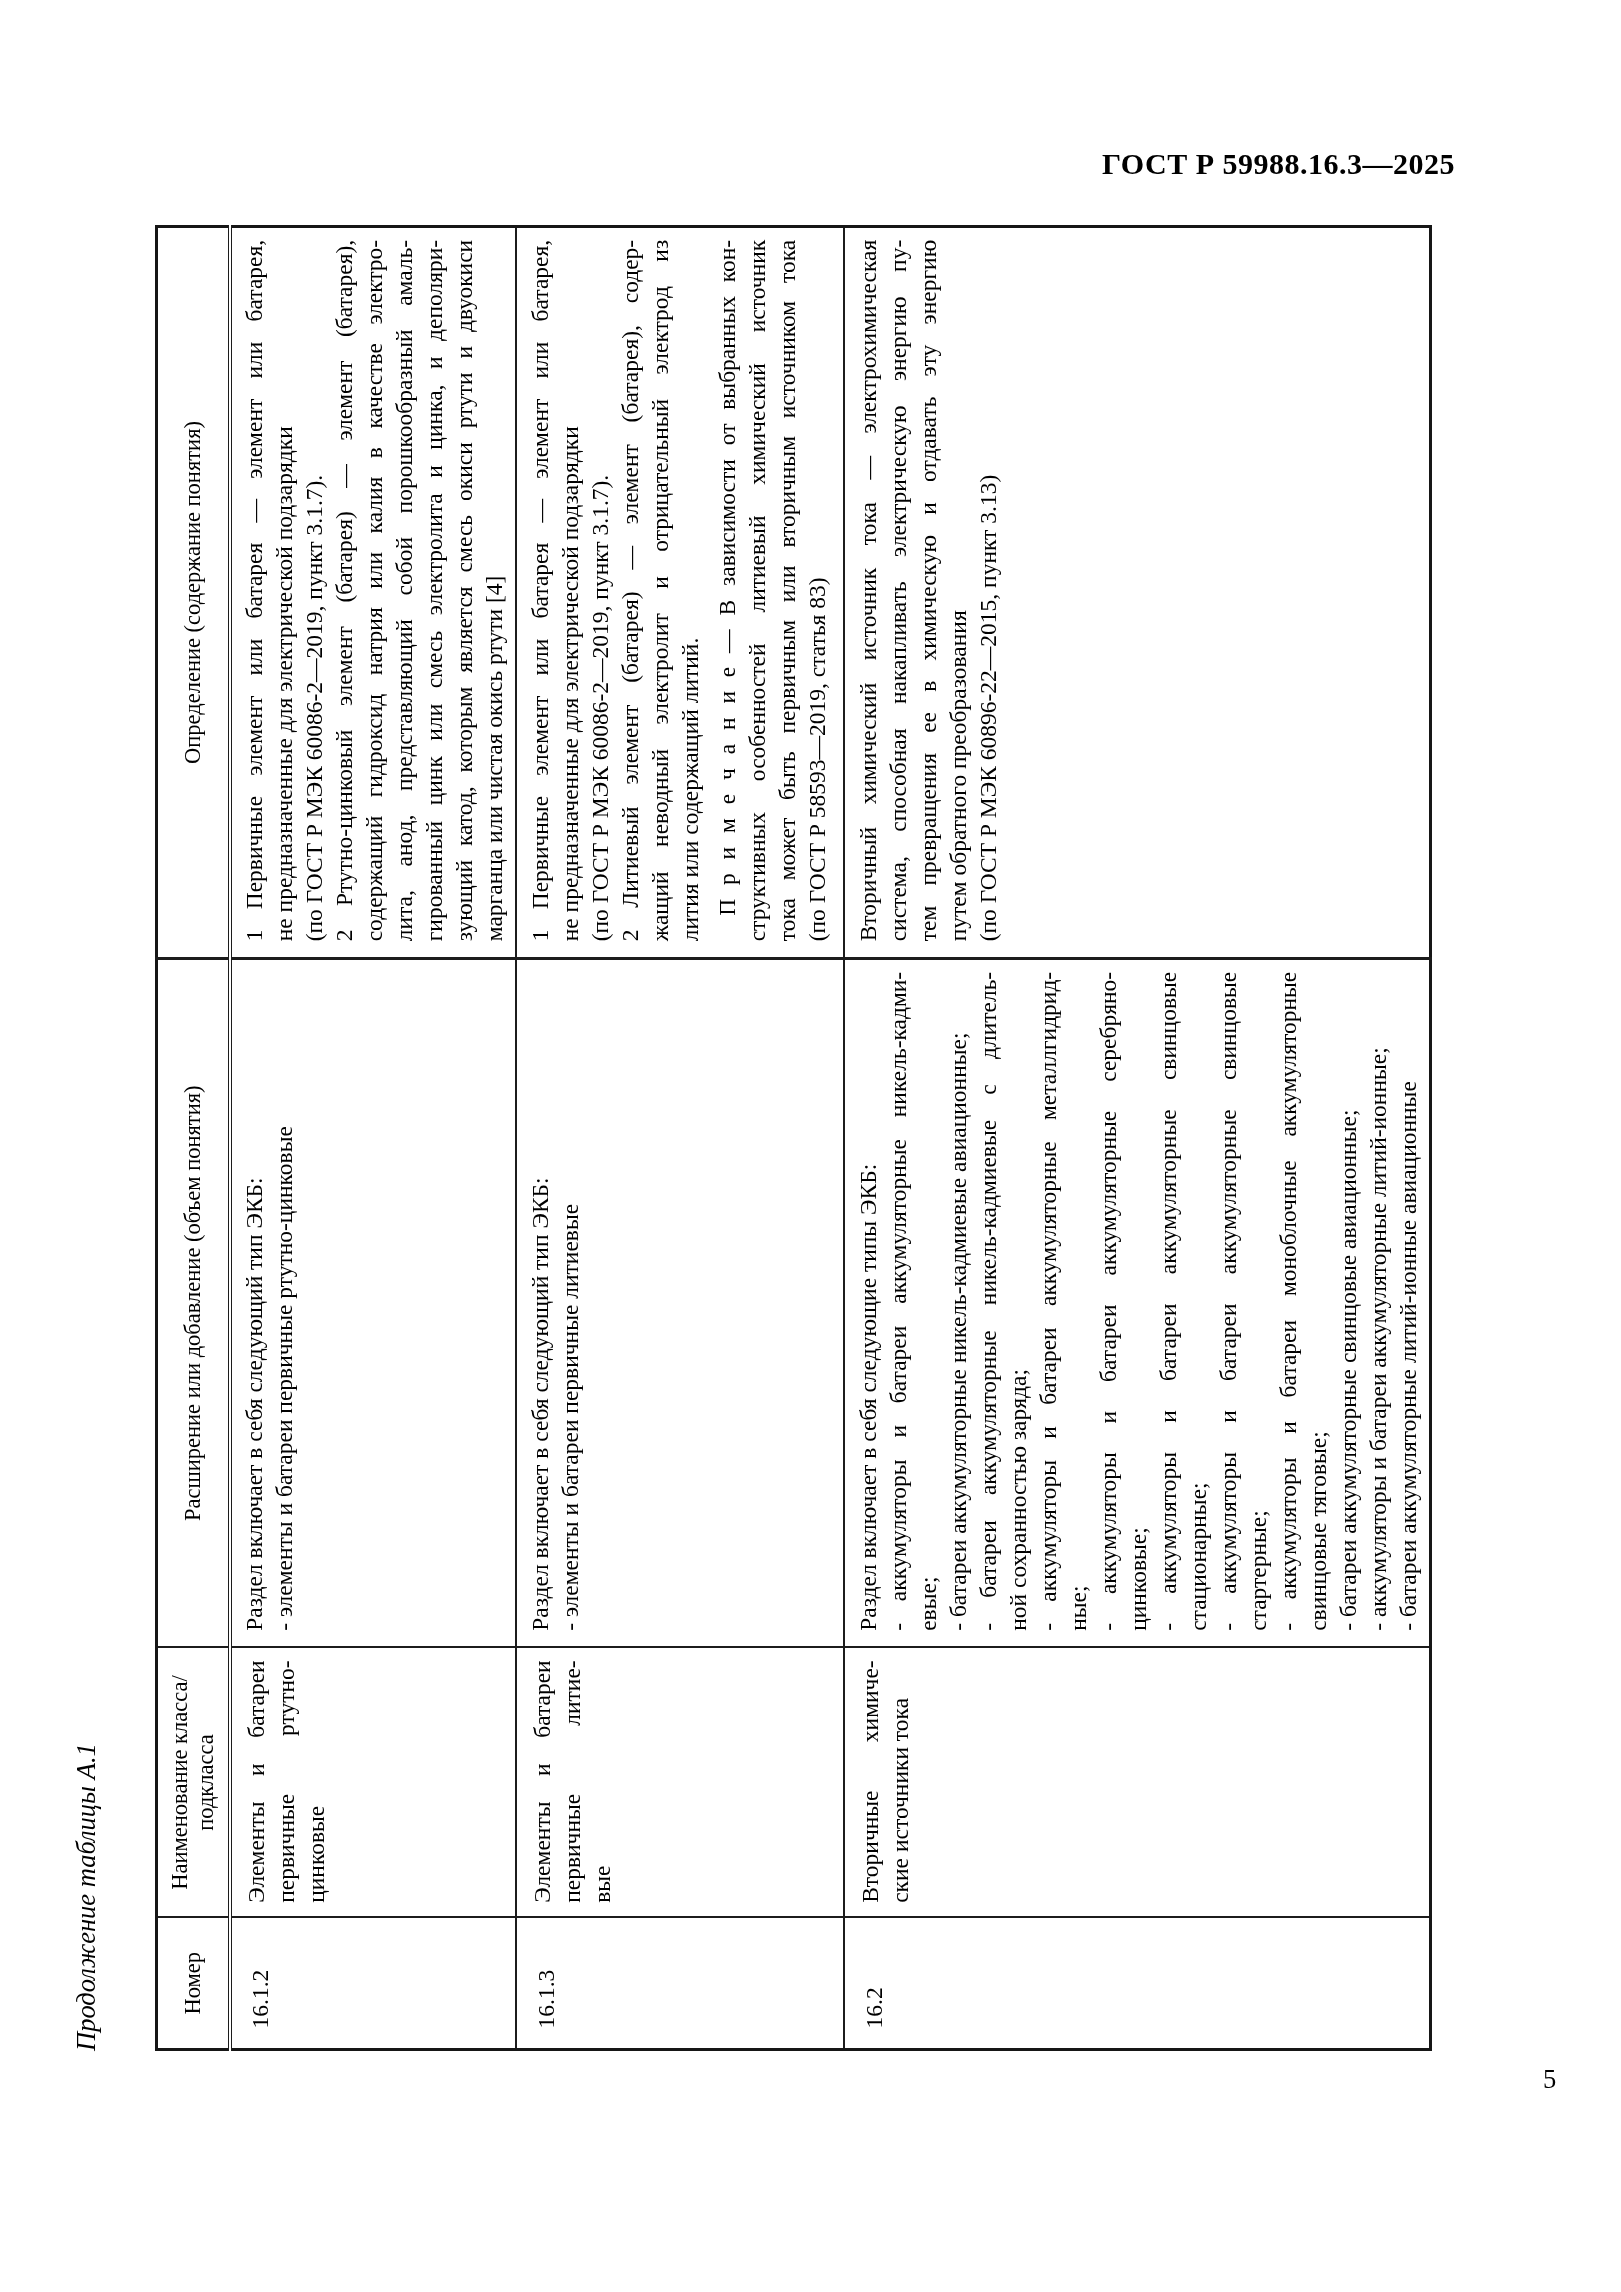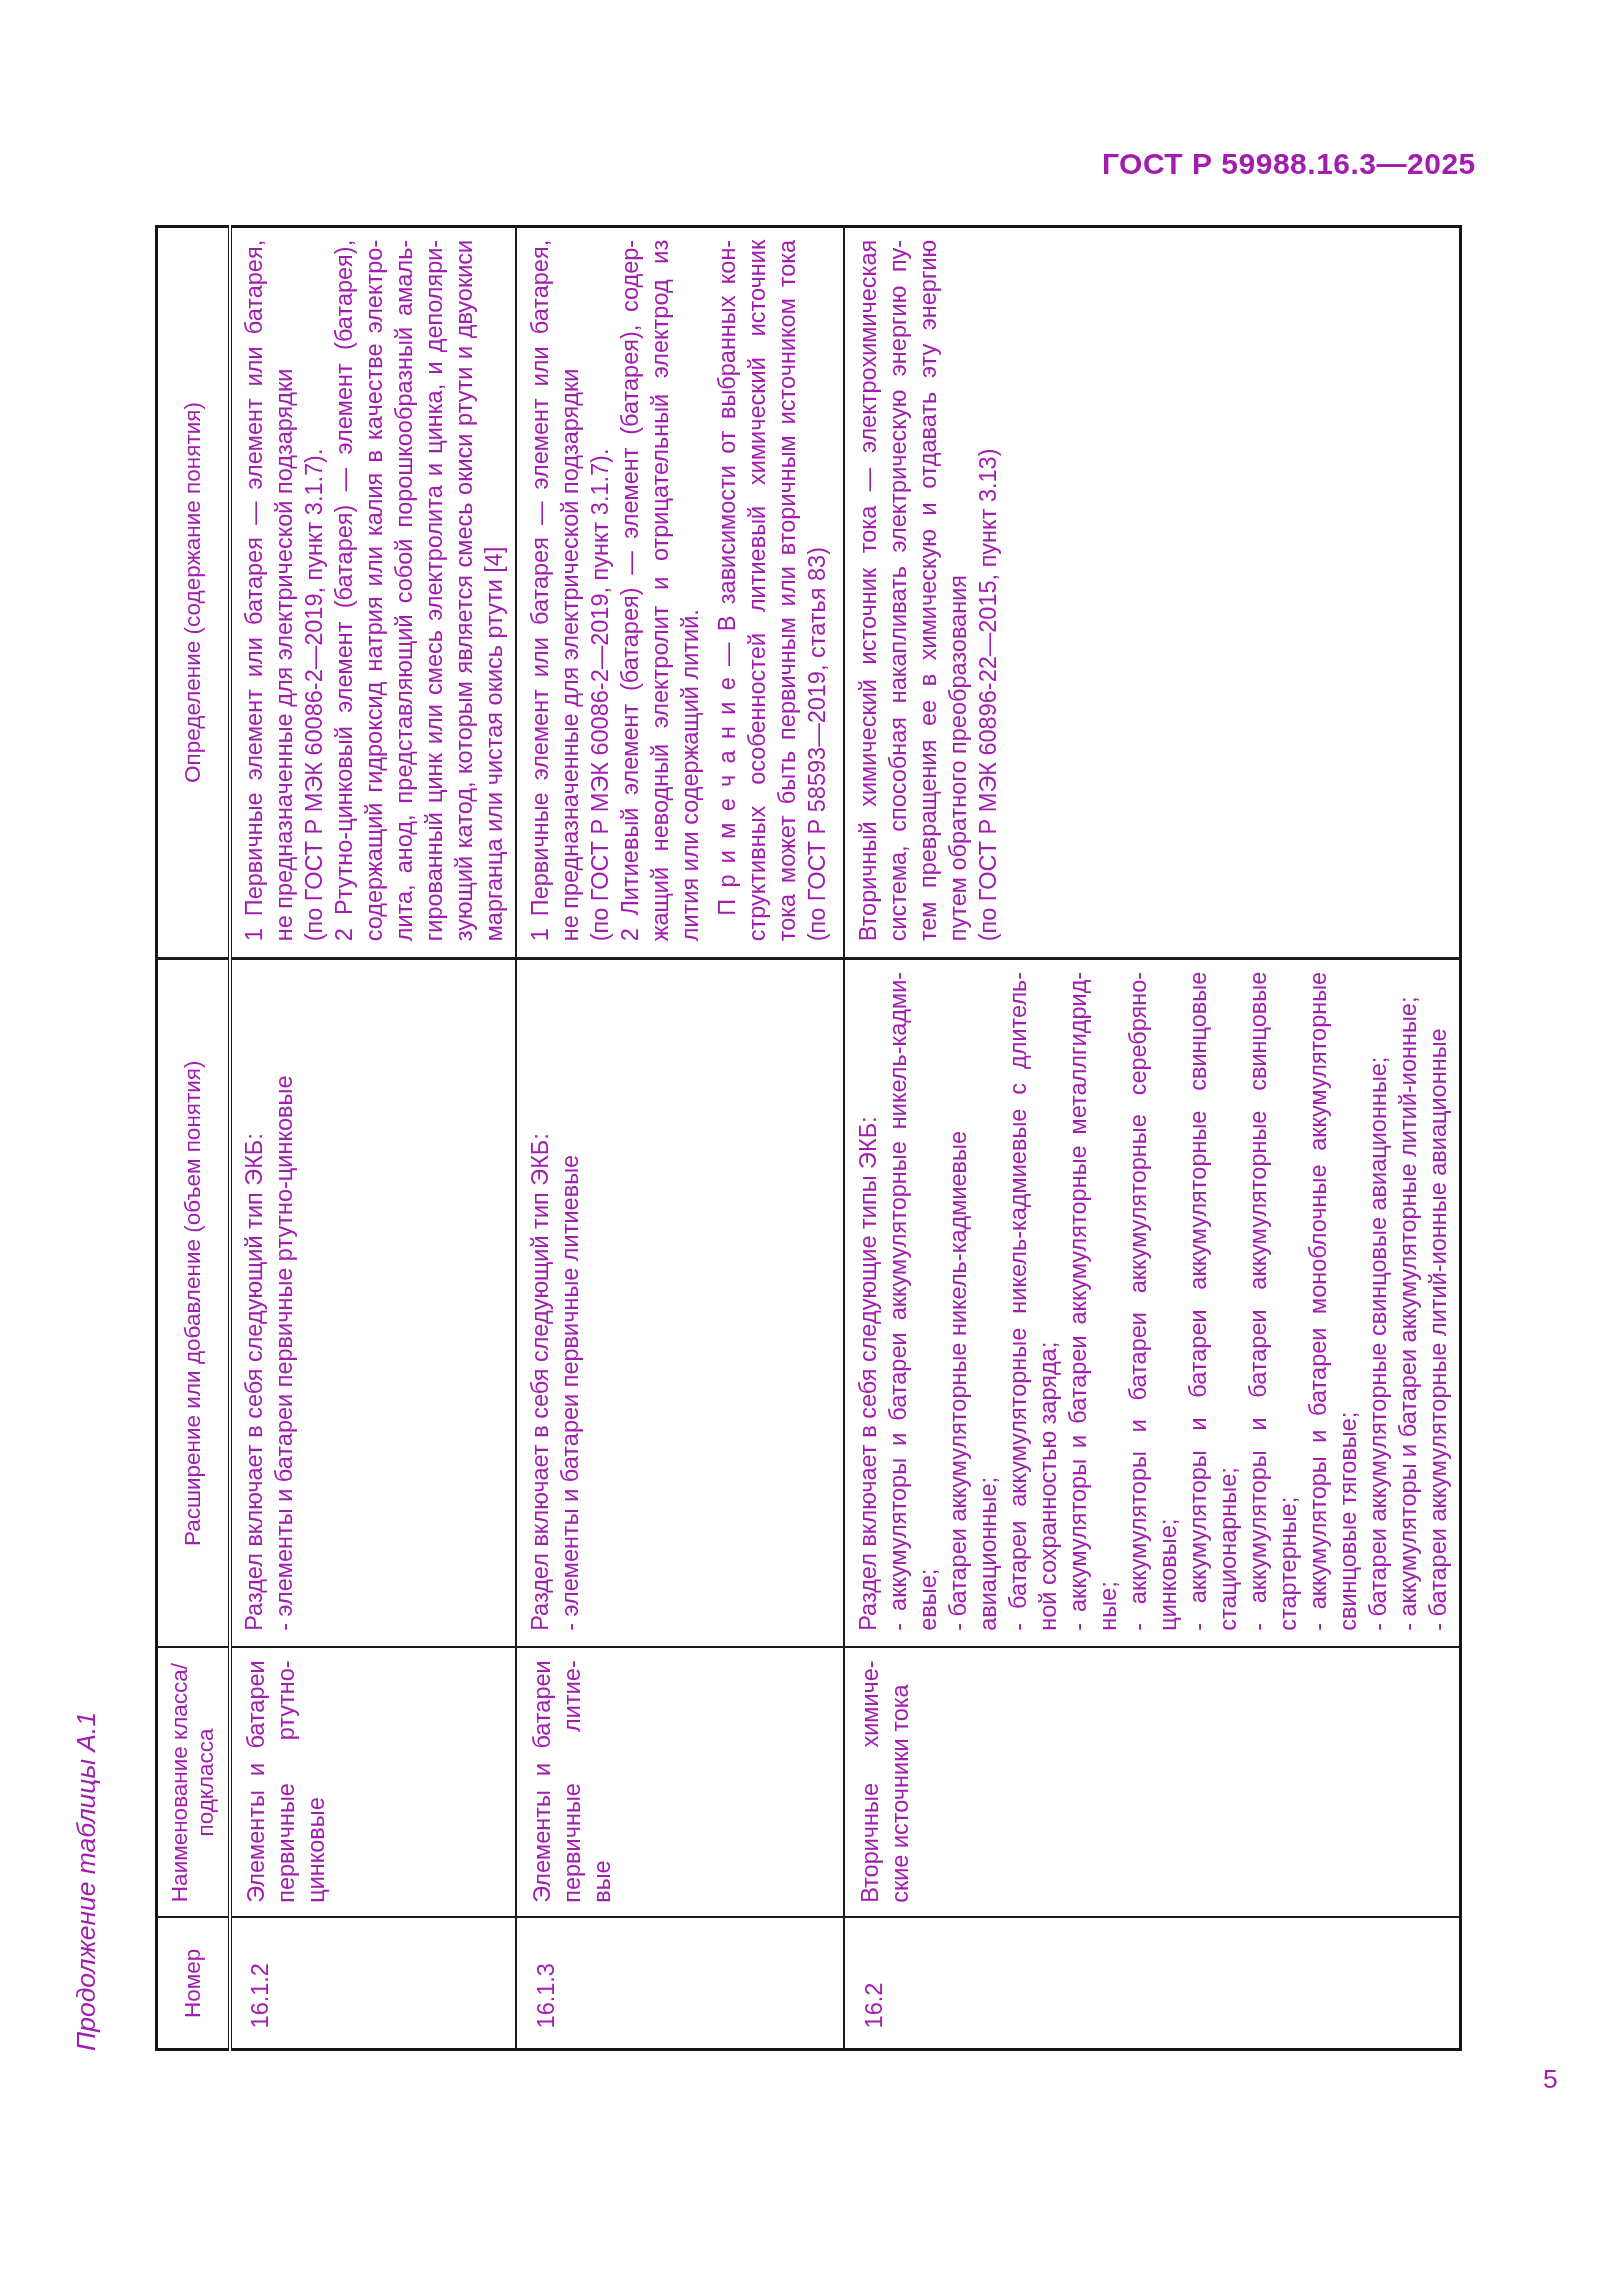--- a/index.html
+++ b/index.html
@@ -1,17 +1,17 @@
 <!DOCTYPE html>
 <html><head>
 <meta charset="utf-8">
 <style>
   html,body{margin:0;padding:0;background:#e8e8e8;}
   .page{position:relative;width:1621px;height:2293px;background:#ffffff;overflow:hidden;
-        font-family:Liberation Sans, sans-serif;color:#a21caf;}
+        font-family:Liberation Serif, serif;color:#000000;}
 
   .doc-header{position:absolute;left:1102px;top:147px;font-size:30px;font-weight:bold;
               letter-spacing:0.5px;white-space:nowrap;}
 
   .page-number{position:absolute;left:1543px;top:2064px;font-size:26.5px;}
 
   .caption-rot{position:absolute;left:71px;top:2051px;width:338px;height:39px;
                transform:rotate(-90deg);transform-origin:0 0;
                font-size:26.5px;font-style:italic;white-space:nowrap;}
 

